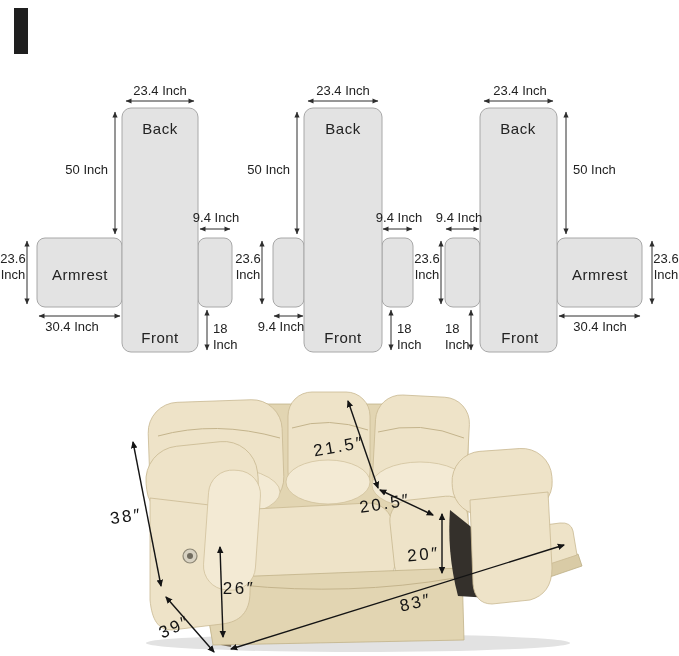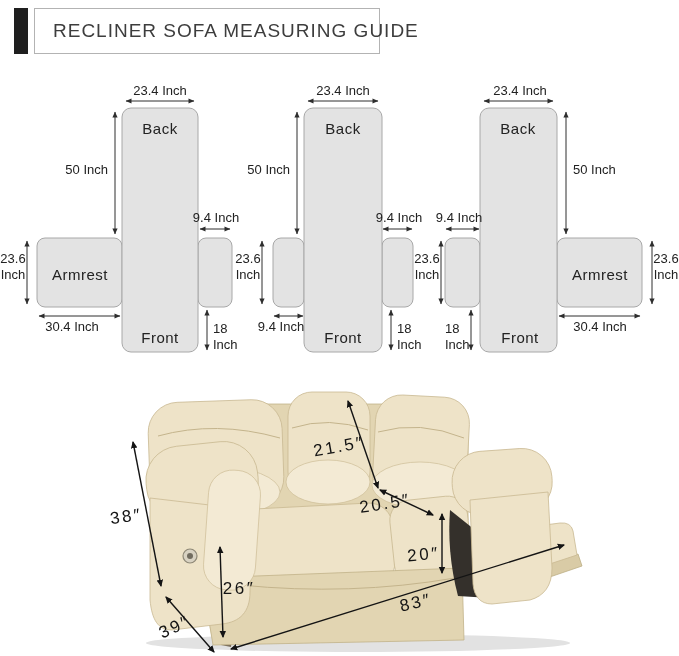--- a/index.html
+++ b/index.html
@@ -20,23 +20,20 @@
   .leather-lt{fill:#f3ead4;stroke:#cdbd96;stroke-width:0.7;}
   .leather-dk{fill:#e2d5b2;stroke:#c2b289;stroke-width:0.8;}
   .seam{fill:none;stroke:#c4b48c;stroke-width:1;}
 </style>
 </head>
 <body>
 
 <div class="page">
 
   <div class="hdr-bar"></div>
-  <div class="hdr-box">
-    <span class="hdr-title">RECLINER SOFA MEASURING GUIDE</span>
-  </div>
 
   <svg width="679" height="656" viewBox="0 0 679 656">
     <defs>
       <marker id="arr" viewBox="0 0 10 10" refX="8.5" refY="5" markerWidth="6.5" markerHeight="6.5" orient="auto-start-reverse">
         <path d="M0,1 L9,5 L0,9 Z" fill="#2e2e2e"></path>
       </marker>
       <marker id="arrB" viewBox="0 0 10 10" refX="8.5" refY="5" markerWidth="5.2" markerHeight="5.2" orient="auto-start-reverse">
         <path d="M0,0.5 L10,5 L0,9.5 Z" fill="#141414"></path>
       </marker>
     </defs>

